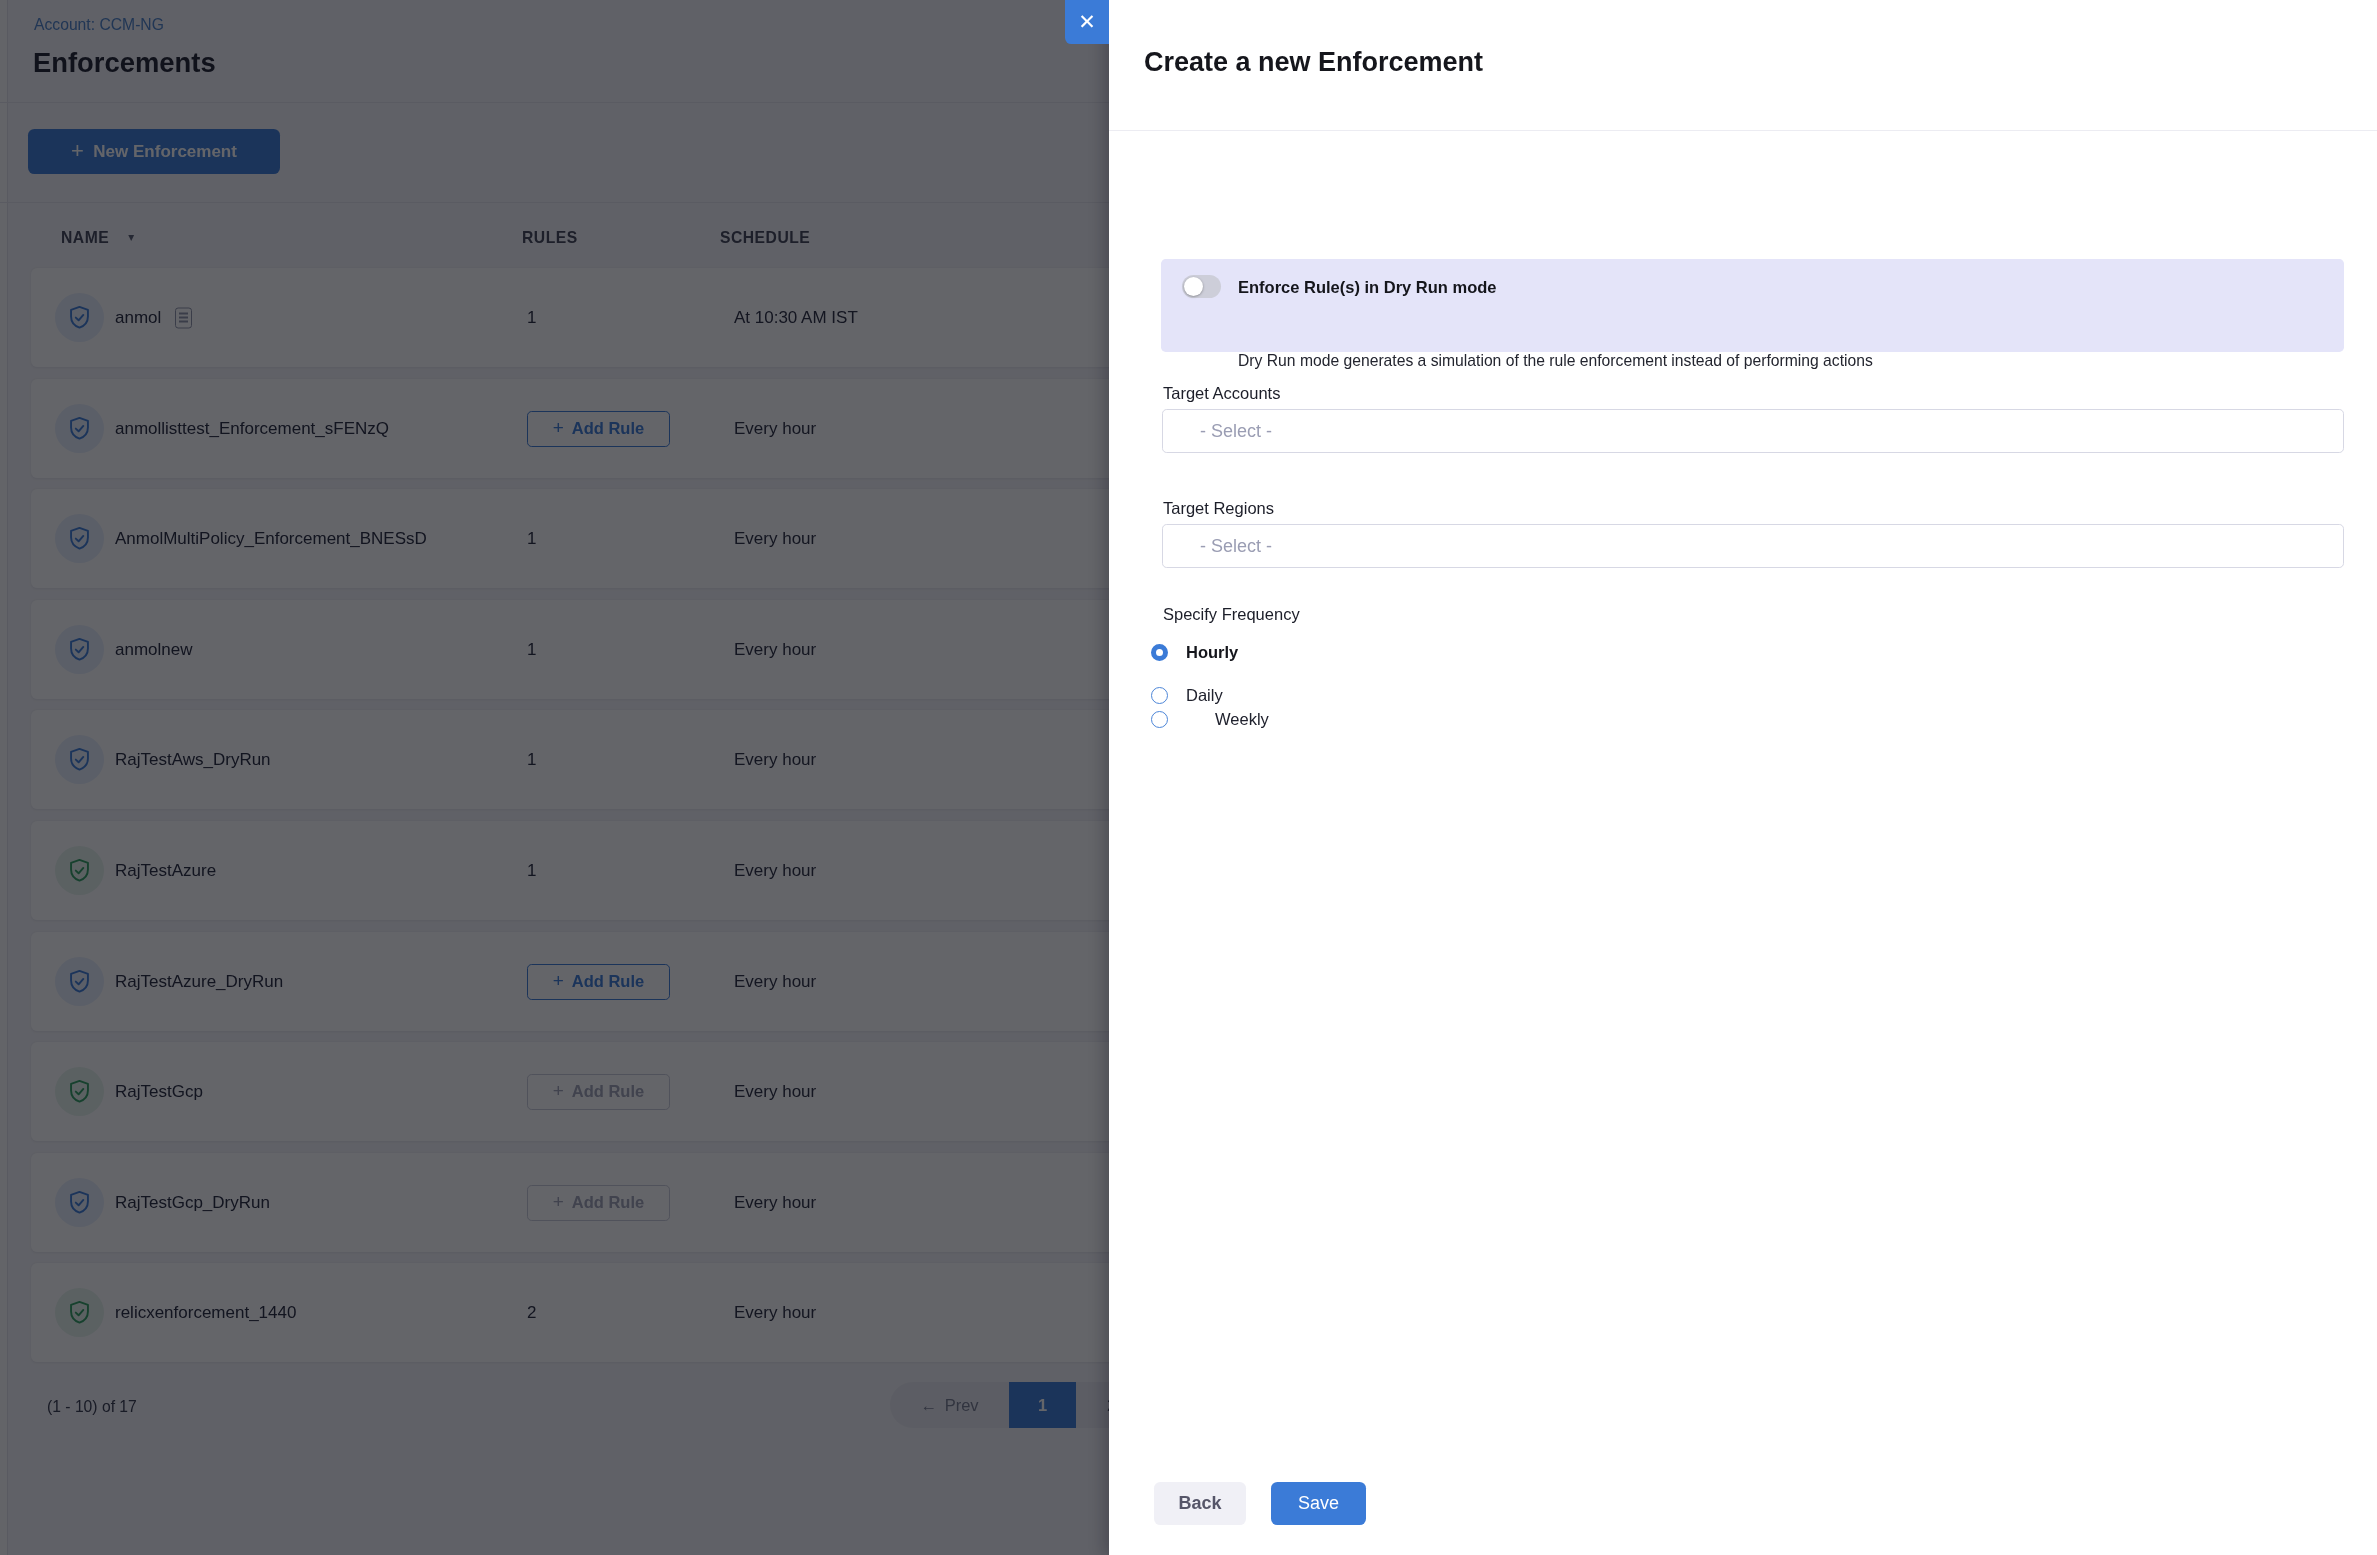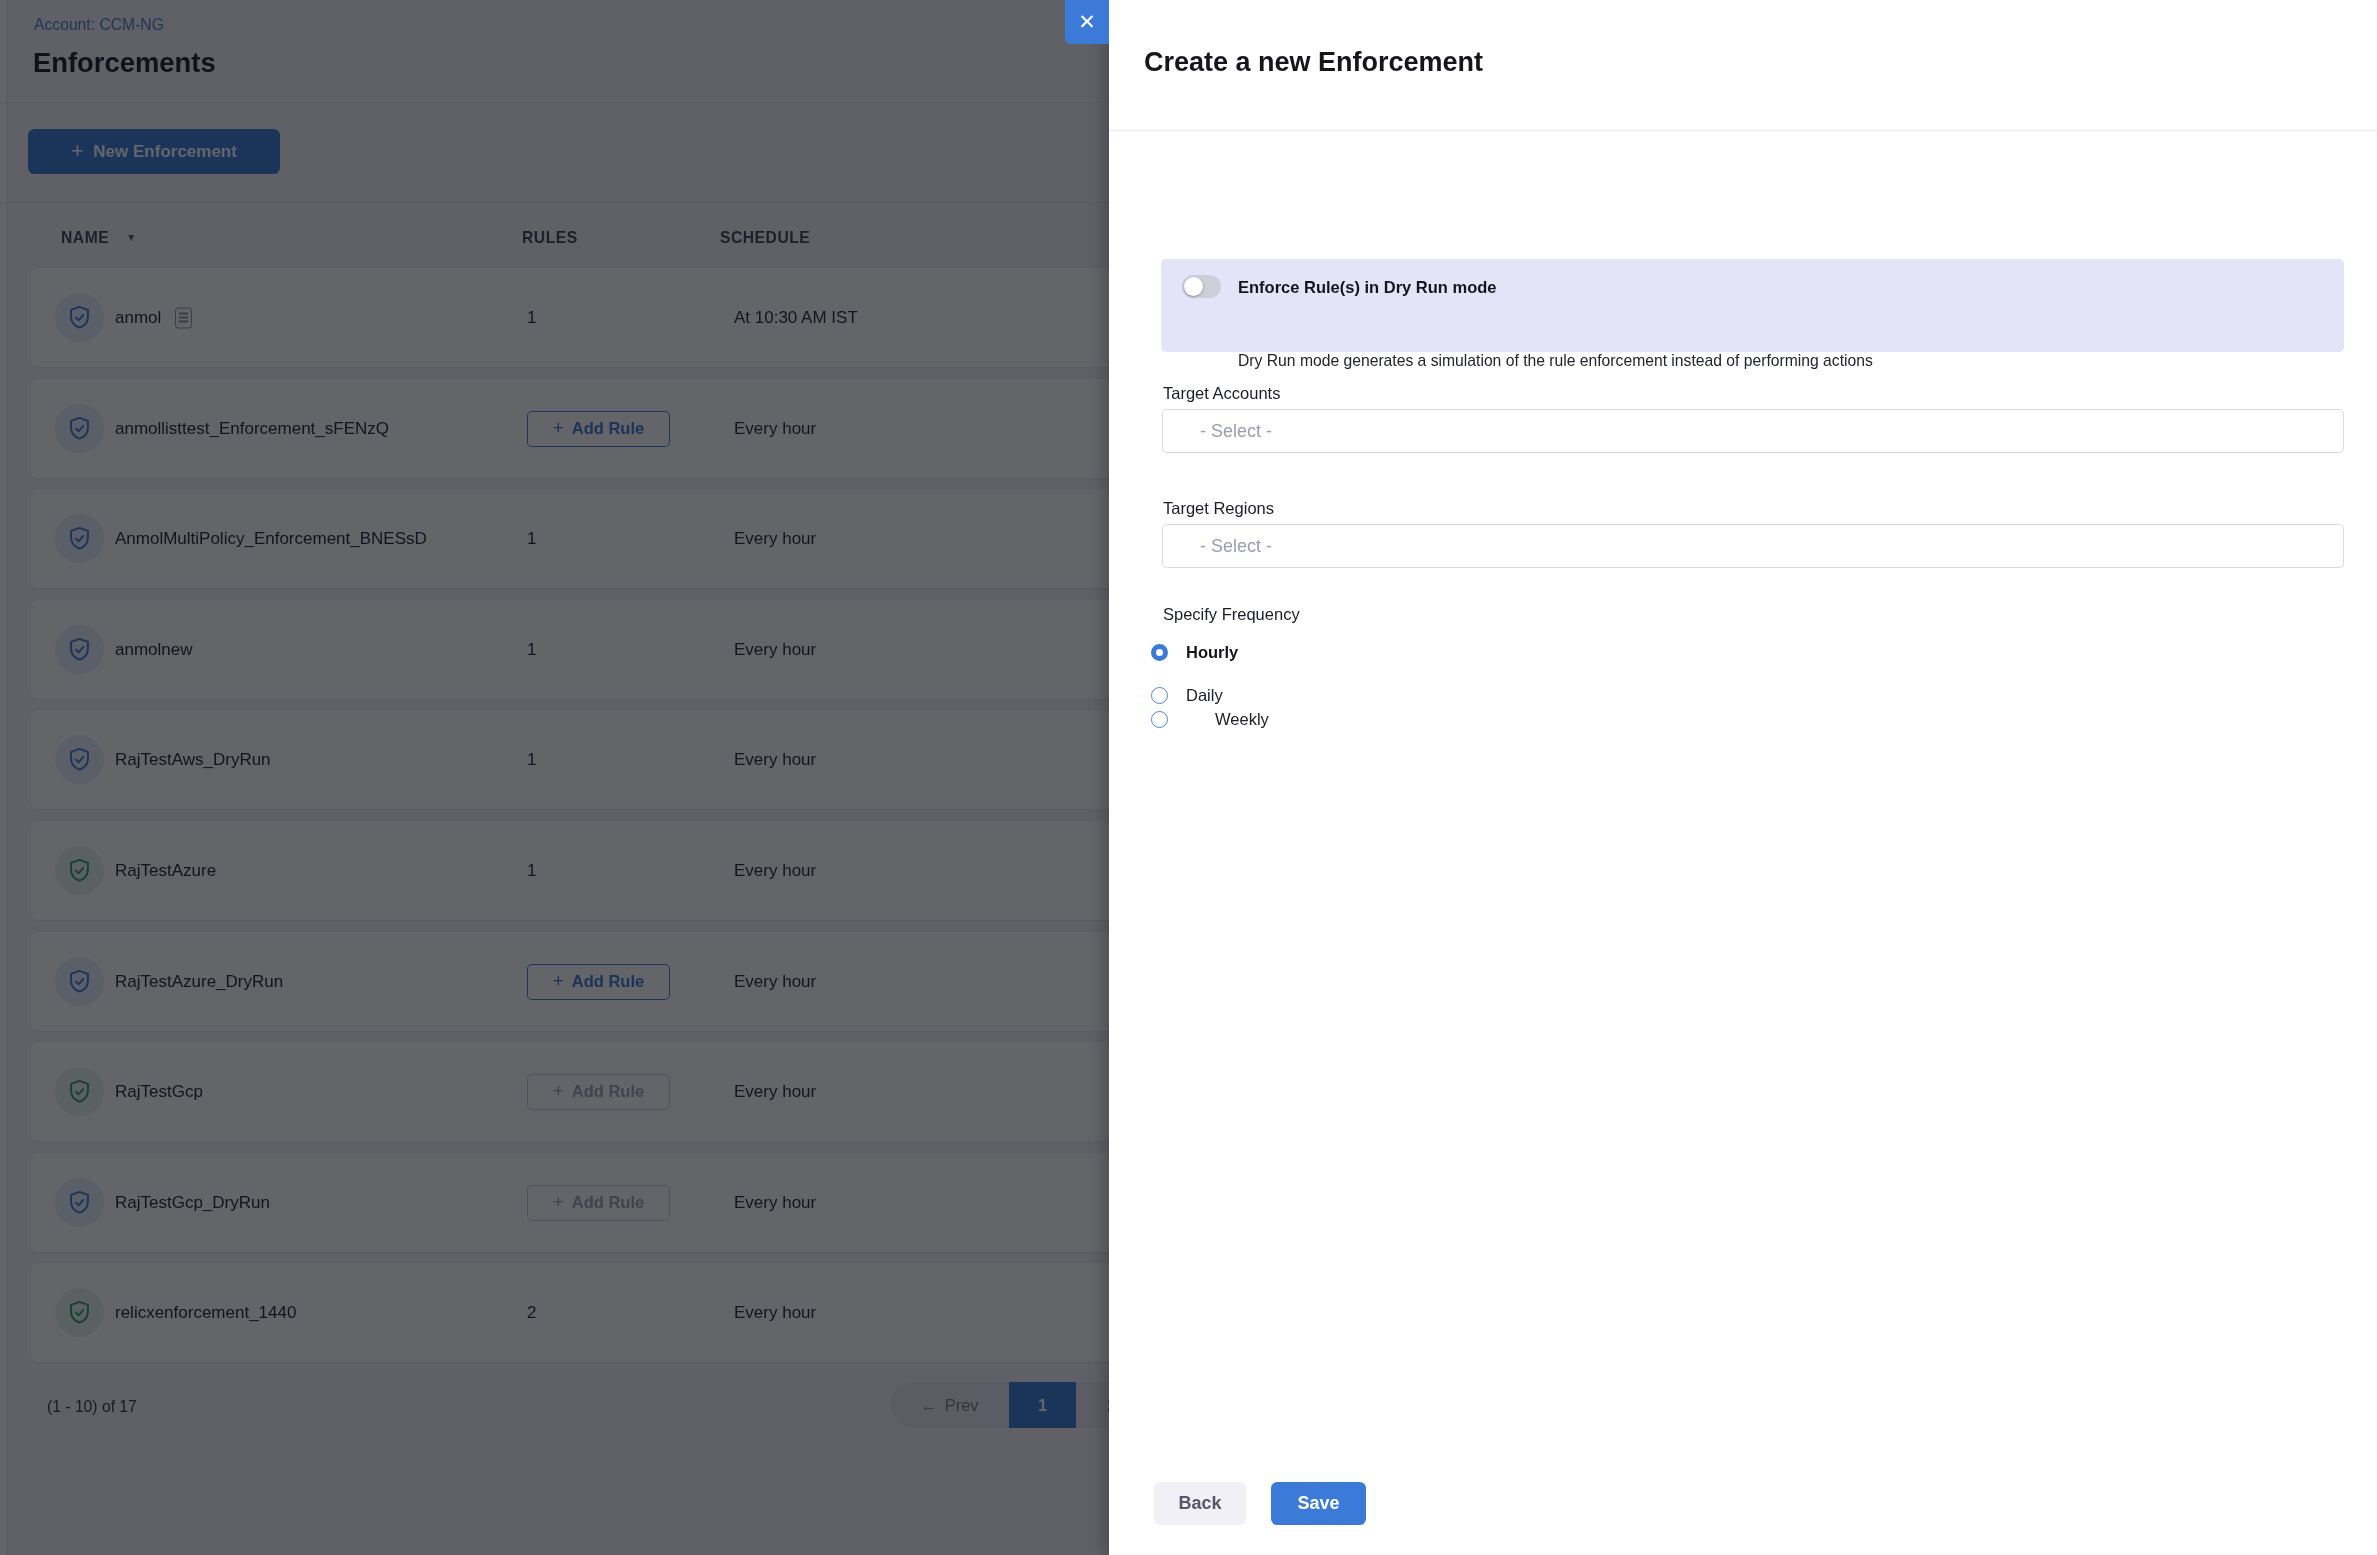--- a/index.html
+++ b/index.html
@@ -85,21 +85,21 @@
 
   .radio-row { position:absolute; left:42px; height:22px; display:flex; align-items:center; gap:18px; cursor:pointer; }
   .radio { width:17px; height:17px; border-radius:50%; background:#fff; border:1.2px solid #4d86d8; flex:0 0 auto; }
   .radio.sel { border:5.5px solid #3b7bd7; }
   .radio-lbl { font-size:16.5px; color:#20222e; }
   .radio-row.sel .radio-lbl { font-weight:600; color:#15161c; }
 
   .btn-back { position:absolute; left:45px; top:1482px; width:92px; height:43px; background:#f0f0f6; border-radius:6.3px;
               color:#565669; font-size:18px; font-weight:700; display:flex; align-items:center; justify-content:center; cursor:pointer; }
   .btn-save { position:absolute; left:162px; top:1482px; width:95px; height:43px; background:#3b7bd7; border-radius:6.3px;
-              color:#fff; font-size:18px; font-weight:700; display:flex; align-items:center; justify-content:center; cursor:pointer; }
+              color:#fff; font-size:18px; font-weight:400; display:flex; align-items:center; justify-content:center; cursor:pointer; }
 </style>
 </head>
 <body>
 
 <div class="stage">
 
   <div class="page">
     <div class="left-strip"></div>
 
     <div class="breadcrumb">Account: CCM-NG</div>

